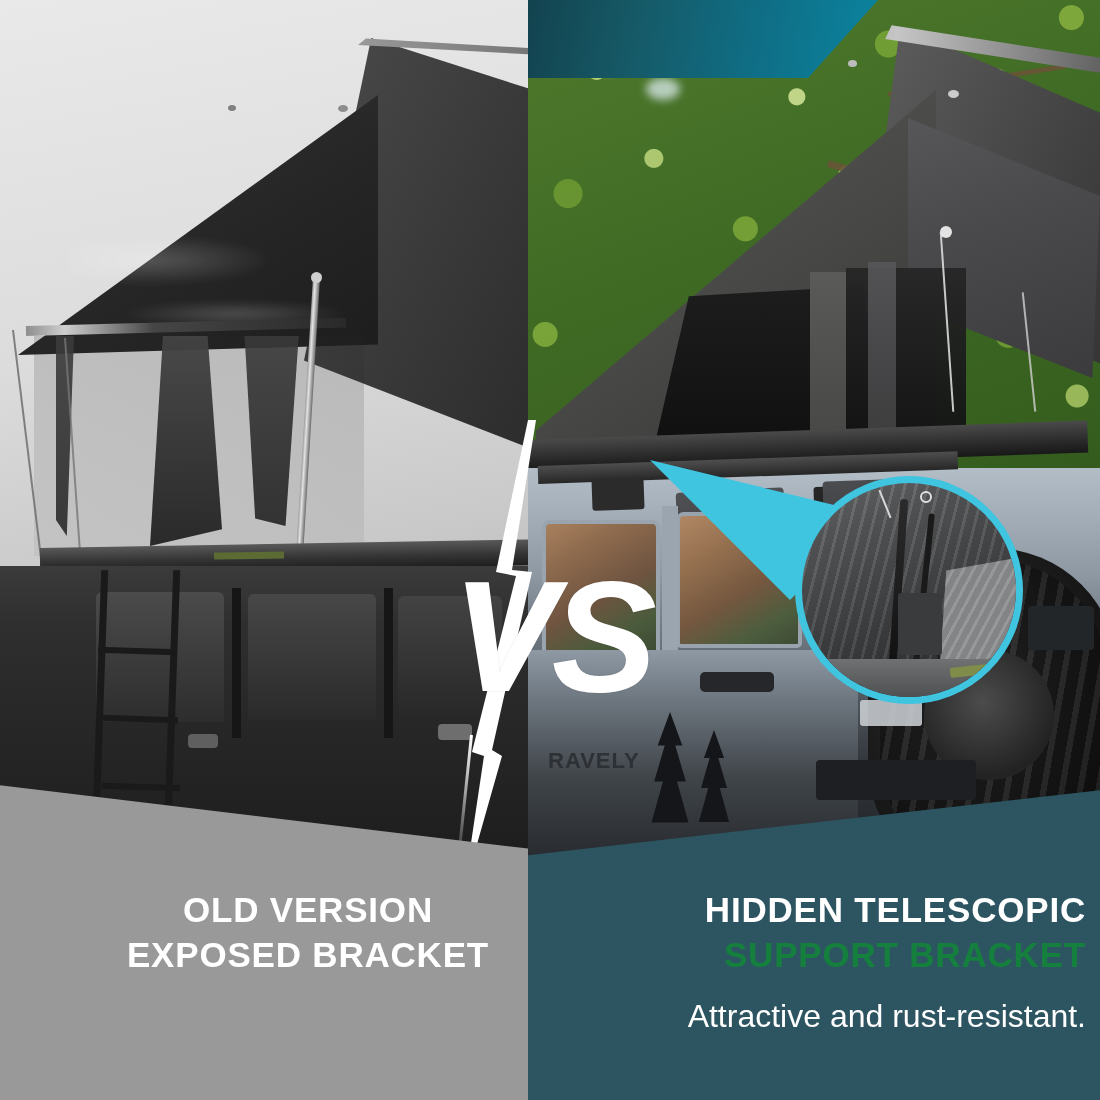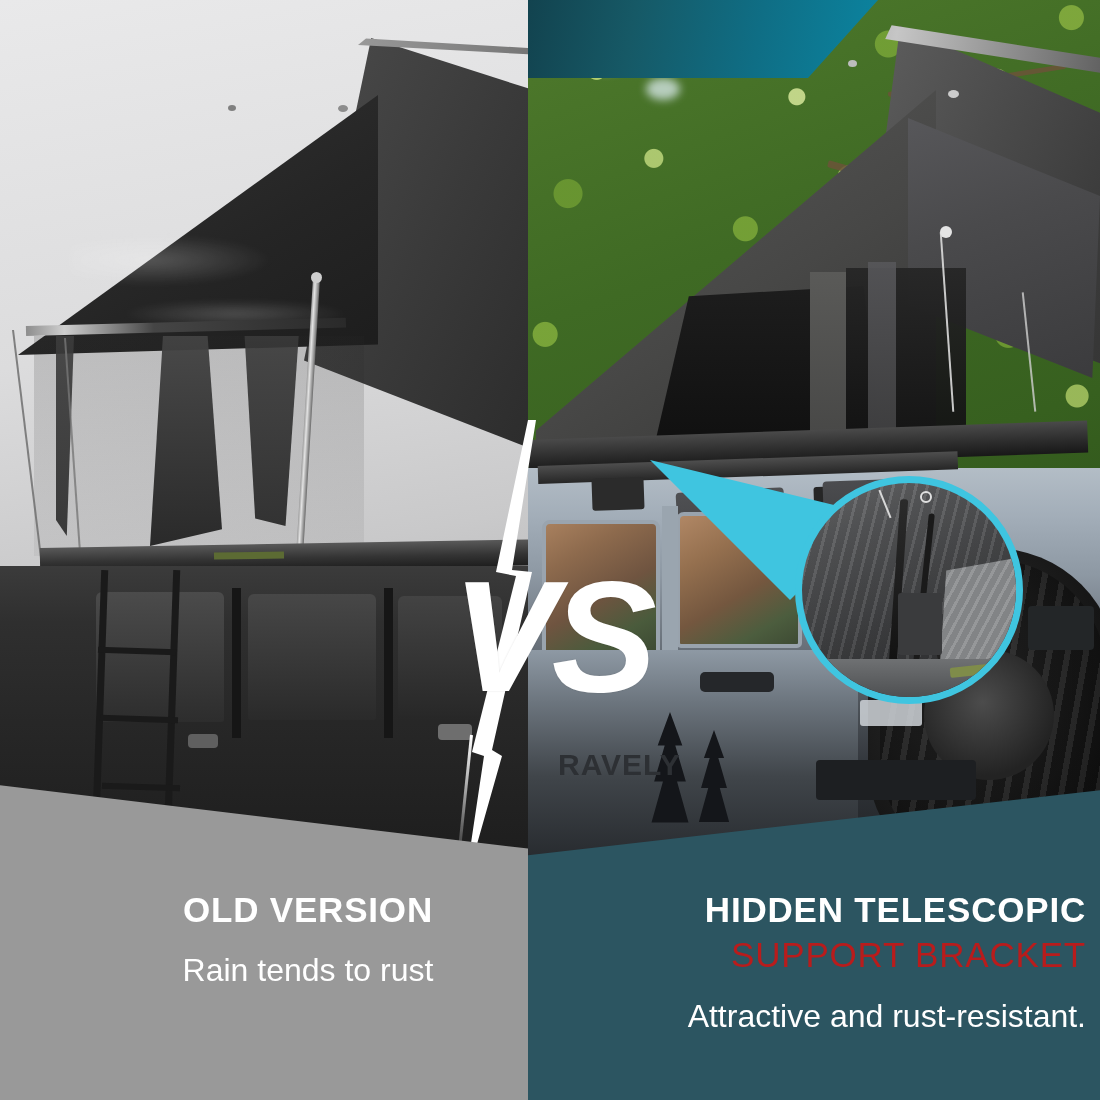--- a/index.html
+++ b/index.html
@@ -251,21 +251,21 @@
     <div style="
       position:absolute;left:172px;top:672px;width:74px;height:20px;background:#25272a;border-radius:5px;"></div>
 
     <div style="
       position:absolute;left:120px;top:712px;width:44px;height:120px;background:#14161a;
       clip-path:polygon(50% 0%,78% 28%,62% 28%,86% 58%,66% 58%,92% 92%,8% 92%,34% 58%,14% 58%,38% 28%,22% 28%);"></div>
     <div style="
       position:absolute;left:168px;top:730px;width:36px;height:100px;background:#14161a;
       clip-path:polygon(50% 0%,78% 28%,62% 28%,86% 58%,66% 58%,92% 92%,8% 92%,34% 58%,14% 58%,38% 28%,22% 28%);"></div>
     <div style="
-      position:absolute;left:30px;top:748px;color:#2d3034;font-size:30px;font-weight:bold;letter-spacing:1px;
+      position:absolute;left:20px;top:748px;color:#2d3034;font-size:22px;font-weight:bold;letter-spacing:1px;
       font-family:'Liberation Sans',sans-serif;">RAVELY</div>
 
     <div style="
       position:absolute;left:340px;top:548px;width:250px;height:332px;
       background:radial-gradient(ellipse at 40% 40%,#2e2e2e,#141414 70%);
       border-radius:130px 130px 120px 120px;"></div>
     <div style="
       position:absolute;left:352px;top:560px;width:226px;height:310px;border-radius:120px;
       background:repeating-linear-gradient(100deg, rgba(255,255,255,.05) 0 6px, rgba(0,0,0,.28) 6px 18px);"></div>
     <div style="
@@ -349,23 +349,23 @@
     clip-path:polygon(0% 4.6%, 100% 23.8%, 100% 100%, 0% 100%);"></div>
 
   <div style="
     position:absolute; left:528px; top:770px; width:572px; height:330px;
     background:#2c5561;
     clip-path:polygon(0% 25.8%, 100% 6.1%, 100% 100%, 0% 100%);"></div>
 
   <div style="
     position:absolute; left:0; top:888px; width:528px; text-align:center;margin-left:44px;">
     <div style="color:#ffffff;font-size:35px;font-weight:bold;letter-spacing:0.8px;line-height:44px;font-family:'Liberation Sans',sans-serif;">OLD VERSION</div>
-    <div style="color:#ffffff;font-size:32px;font-weight:normal;line-height:44px;margin-top:16px;font-family:'Liberation Sans',sans-serif;">Rain tends to rust</div>
+    <div style="color:#ffffff;font-size:35px;font-weight:bold;letter-spacing:0.8px;line-height:46px;font-family:'Liberation Sans',sans-serif;">EXPOSED BRACKET</div>
   </div>
 
   <div style="
     position:absolute; left:556px; top:888px; width:530px; text-align:right;">
     <div style="color:#ffffff;font-size:35px;font-weight:bold;letter-spacing:0.8px;line-height:44px;font-family:'Liberation Sans',sans-serif;">HIDDEN TELESCOPIC</div>
-    <div style="color:#b91c1c;font-size:35px;font-weight:normal;letter-spacing:0.8px;line-height:46px;font-family:'Liberation Sans',sans-serif;">SUPPORT BRACKET</div>
+    <div style="color:#15803d;font-size:35px;font-weight:bold;letter-spacing:0.8px;line-height:46px;font-family:'Liberation Sans',sans-serif;">SUPPORT BRACKET</div>
     <div style="color:#ffffff;font-size:32px;font-weight:normal;line-height:44px;margin-top:16px;font-family:'Liberation Sans',sans-serif;">Attractive and rust-resistant.</div>
   </div>
 
 </div>
 
 </body></html>

